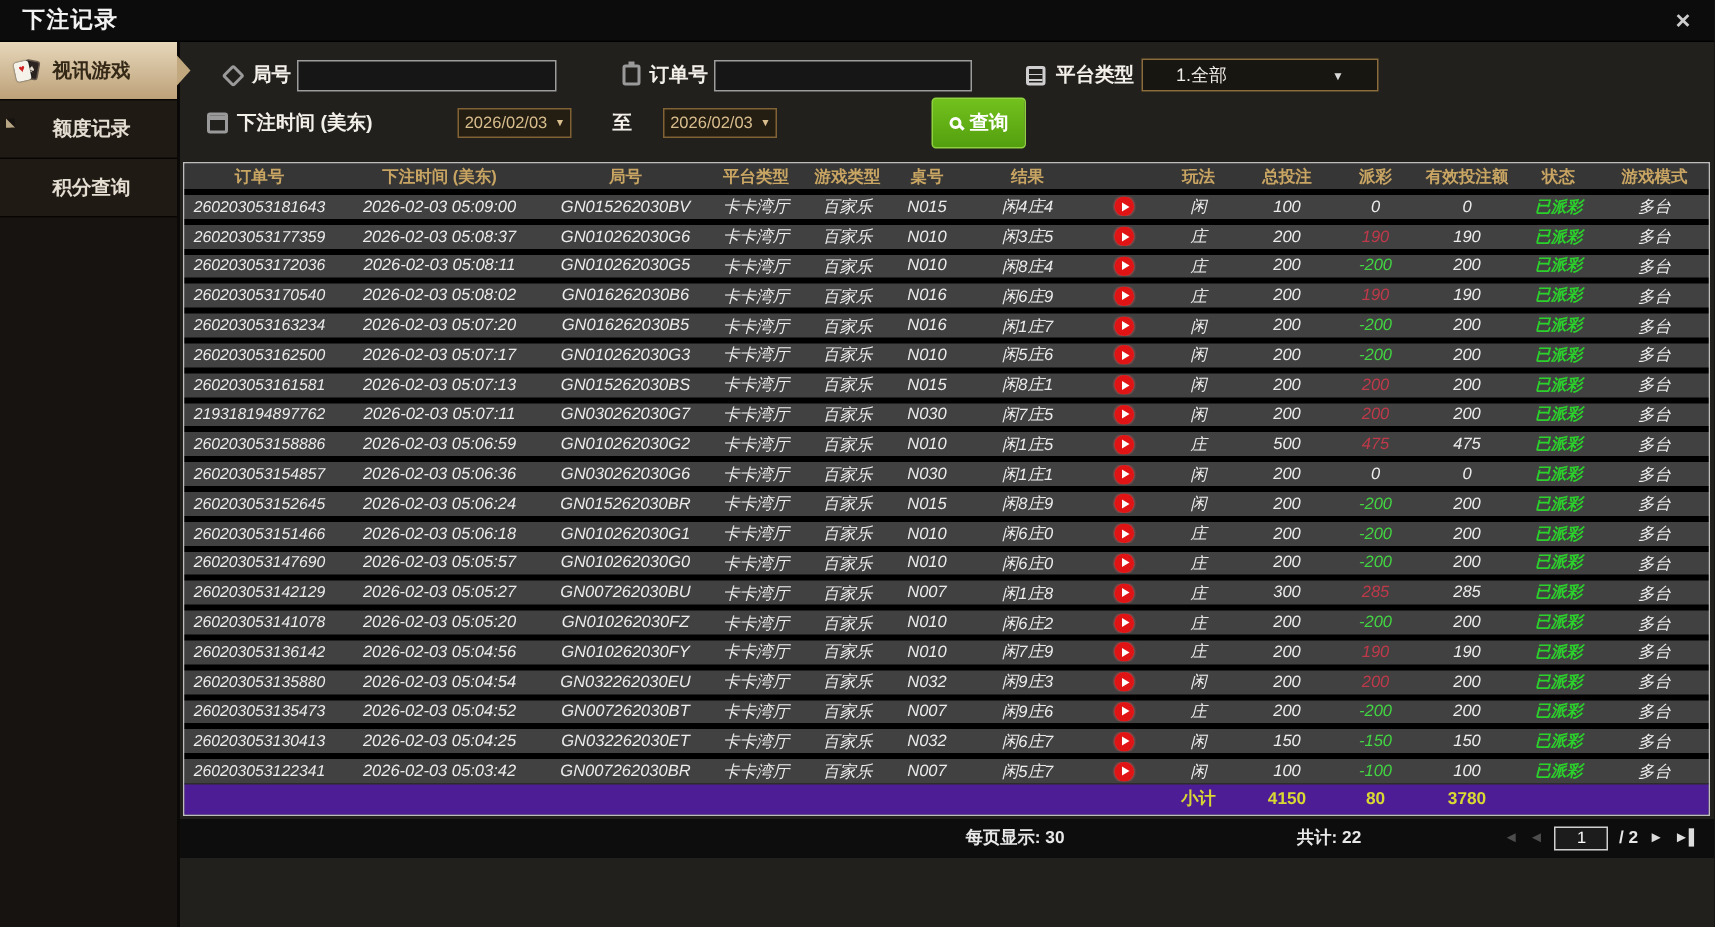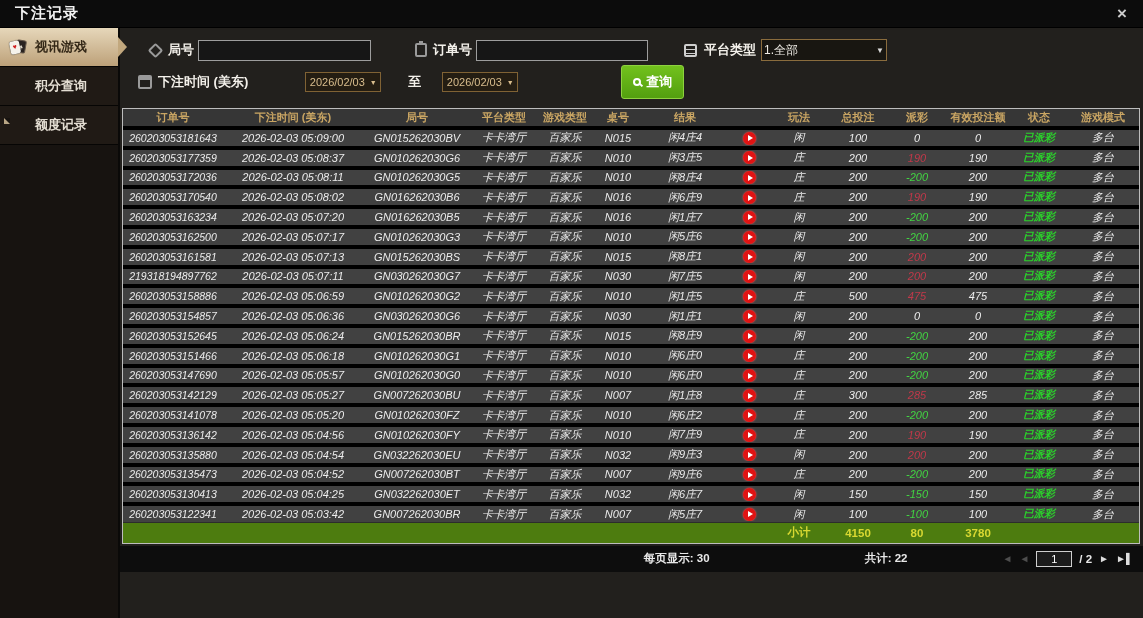--- a/index.html
+++ b/index.html
@@ -36,21 +36,21 @@
   .srow2 { margin-top:6px; }
   .slabel { color:#f3f0ea; font-size:13px; font-weight:bold; }
   .tag-ico { width:11px; height:11px; border:2px solid #9a9a9a; transform:rotate(45deg); border-radius:2px; margin:0 7px 0 22px; }
   .clip-ico { width:12px; height:14px; border:2px solid #9a9a9a; border-radius:2px; position:relative; margin:0 6px 0 44px; }
   .clip-ico::before { content:""; position:absolute; left:2px; top:-4px; width:4px; height:3px; background:#9a9a9a; }
   .list-ico { width:13px; height:13px; border:2px solid #cfcfcf; border-radius:2px; margin:0 7px 0 36px;
       background:linear-gradient(#0000 3px,#cfcfcf 3px,#cfcfcf 4px,#0000 4px,#0000 7px,#cfcfcf 7px,#cfcfcf 8px,#0000 8px); }
   .cal-ico { width:14px; height:14px; border:2px solid #9a9a9a; border-radius:2px; margin:0 6px 0 10px; background:linear-gradient(#9a9a9a 3px,#0000 3px); }
   .tinput { width:173px; height:21px; background:#161616; border:1px solid #9d9d9d; color:#eee; font-size:12px; padding:0 5px; margin-left:4px; }
   .tinput2 { width:172px; }
-  .select { display:flex; align-items:center; justify-content:space-between; width:126px; height:22px; background:#181611; border:1px solid #8a6c3d; color:#f0ede6; font-size:12px; padding:0 2px; margin-left:5px; cursor:pointer; }
+  .select { display:flex; align-items:center; justify-content:space-between; width:158px; height:22px; background:#181611; border:1px solid #8a6c3d; color:#f0ede6; font-size:12px; padding:0 22px; margin-left:5px; cursor:pointer; }
   .caret { font-size:8px; color:#d9d9d9; }
   .datebox { display:flex; align-items:center; gap:5px; width:76px; height:20px; background:#241d12; border:1px solid #806234; color:#d8bd8d; font-size:11px; font-weight:normal; padding:0 4px; cursor:pointer; justify-content:center; }
   .datebox .caret { color:#d8bd8d; font-size:7px; }
   .zhi { color:#f3f0ea; font-size:13px; font-weight:bold; margin:0 21px 0 27px; }
   .d1 { margin-left:57px; }
   .query-btn { display:flex; align-items:center; gap:5px; margin-left:103px; height:24px; padding:16px 11px; background:linear-gradient(#72c11d,#539f0f); border:1px solid #8ed23f; border-radius:3px; color:#ffffff; font-size:13px; font-weight:bold; cursor:pointer; }
   .mag { width:8px; height:8px; border:2px solid #fff; border-radius:50%; position:relative; }
   .mag::after { content:""; position:absolute; width:4px; height:2px; background:#fff; transform:rotate(45deg); right:-4px; bottom:-2px; }
 
   
@@ -60,21 +60,21 @@
   .th { color:#c9a563; font-size:11px; font-weight:bold; text-align:center; white-space:nowrap; overflow:hidden; }
   .trow { height:19.8px; border-top:4px solid #000000; background:#414141;font-style:italic; }
   .td { color:#ececec; font-size:11px; text-align:center; white-space:nowrap; overflow:hidden; }
   .td.c0 { font-size:10.5px; }
   .td.pos { color:#c0394a; }
   .td.neg { color:#42d442; }
   .td.zero { color:#ececec; }
   .td.status { color:#2bd22b; font-weight:bold; font-size:10.5px; }
   .playbtn { display:inline-block; width:13px; height:13px; background:#e01414; border-radius:50%; position:relative; vertical-align:middle; cursor:pointer; box-shadow:0 0 2px #ff5a5a; }
   .playbtn .tri { position:absolute; left:5px; top:3.5px; border-left:5px solid #fff; border-top:3px solid transparent; border-bottom:3px solid transparent; }
-  .sumrow { height:21px; border-top:1px solid #2c2c2c; background:#4d7c0f; }
+  .sumrow { height:21px; border-top:1px solid #2c2c2c; background:#4c1d95; }
   .sum { color:#d8d832; font-size:11.5px; font-weight:bold; text-align:center; }
 
   
   .pagebar { height:26px; margin-top:2px; background:#0d0d0d; display:flex; align-items:center; justify-content:flex-end; color:#e8e8e8; font-size:11.5px; font-weight:bold; padding-right:10px; }
   .pp { margin-right:155px; }
   .tc { margin-right:95px; }
   .pg { display:flex; align-items:center; gap:7px; }
   .arrow { font-size:10px; cursor:pointer; line-height:1; }
   .arrow.dim { color:#4d4d4d; }
   .arrow.lit { color:#dddddd; }
@@ -92,26 +92,26 @@
   <div class="frame">
     <div class="sidebar" id="sidebar">
         <div class="side-item active">
           <span class="icon16">
             <span class="card-b">♠</span>
             <span class="card-a">♥</span>
           </span>
           <span>视讯游戏</span>
         </div>
         <div class="side-item">
+          <span class="icon16"><span class="doc"></span></span>
+          <span>额度记录</span>
+        </div>
+        <div class="side-item">
           <span class="icon16"><span class="gem"></span></span>
           <span>积分查询</span>
-        </div>
-        <div class="side-item">
-          <span class="icon16"><span class="doc"></span></span>
-          <span>额度记录</span>
         </div>
       </div>
 
     <div class="main">
       <div class="search">
         <div class="srow">
           <span class="tag-ico"></span>
           <span class="slabel">局号</span>
           <input class="tinput" value="" style="">
           <span class="clip-ico"></span>

